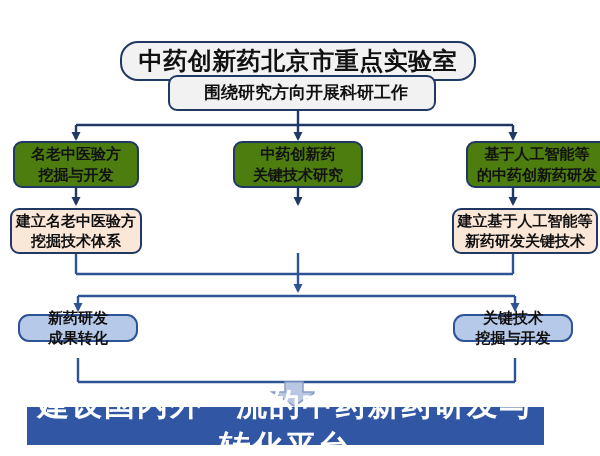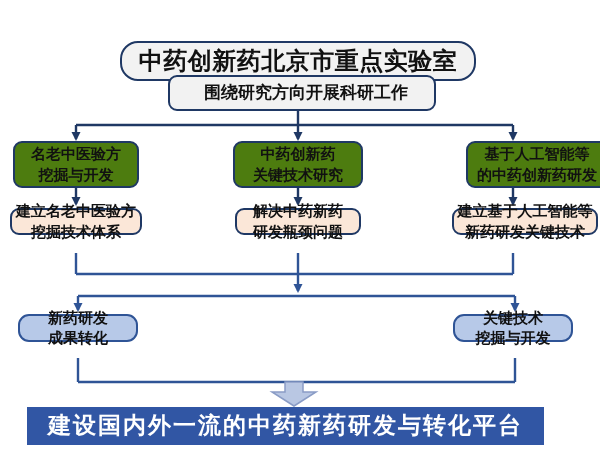--- a/index.html
+++ b/index.html
@@ -48,21 +48,21 @@
     top:141px;height:47px;
     background:#4d7c0f;
     border:2.5px solid #1F3864;
     border-radius:9px;
     font-size:15px;
   }
   .dir-1{left:13px;width:126px;}
   .dir-2{left:233px;width:130px;}
   .dir-3{left:442px;width:142px;margin-left:24px;}
   .achievement-box{
-    top:208px;height:27px;
+    top:208px;height:46px;
     background:#FBE7D8;
     border:2.5px solid #1F3864;
     border-radius:9px;
     font-size:15px;
   }
   .ach-1{left:10px;width:132px;}
   .ach-2{left:235px;width:126px;}
   .ach-3{left:452px;width:146px;}
   .output-box{
     top:314px;height:28px;
@@ -70,21 +70,21 @@
     border:2.5px solid #2F5496;
     border-radius:11px;
     font-size:15px;
   }
   .out-left{left:18px;width:120px;}
   .out-right{left:453px;width:120px;}
   .banner{
     left:27px;top:407px;width:517px;height:38px;
     background:#3156A4;
     color:#ffffff;
-    font-size:23px;
+    font-size:31px;
     letter-spacing:2px;
     font-weight:bold;
   }
 </style>
 </head>
 <body>
 
 <div class="canvas">
 
   <svg class="connector-layer" width="600" height="456" viewBox="0 0 600 456" xmlns="http://www.w3.org/2000/svg">
@@ -130,22 +130,20 @@
 
   <div class="node direction-box dir-1">名老中医验方
 挖掘与开发</div>
   <div class="node direction-box dir-2">中药创新药
 关键技术研究</div>
   <div class="node direction-box dir-3">基于人工智能等
 的中药创新药研发</div>
 
   <div class="node achievement-box ach-1">建立名老中医验方
 挖掘技术体系</div>
-  <div class="node achievement-box ach-2">解决中药新药
-研发瓶颈问题</div>
   <div class="node achievement-box ach-3">建立基于人工智能等
 新药研发关键技术</div>
 
   <div class="node output-box out-left">新药研发
 成果转化</div>
   <div class="node output-box out-right">关键技术
 挖掘与开发</div>
 
   <div class="node banner">建设国内外一流的中药新药研发与转化平台</div>
 

